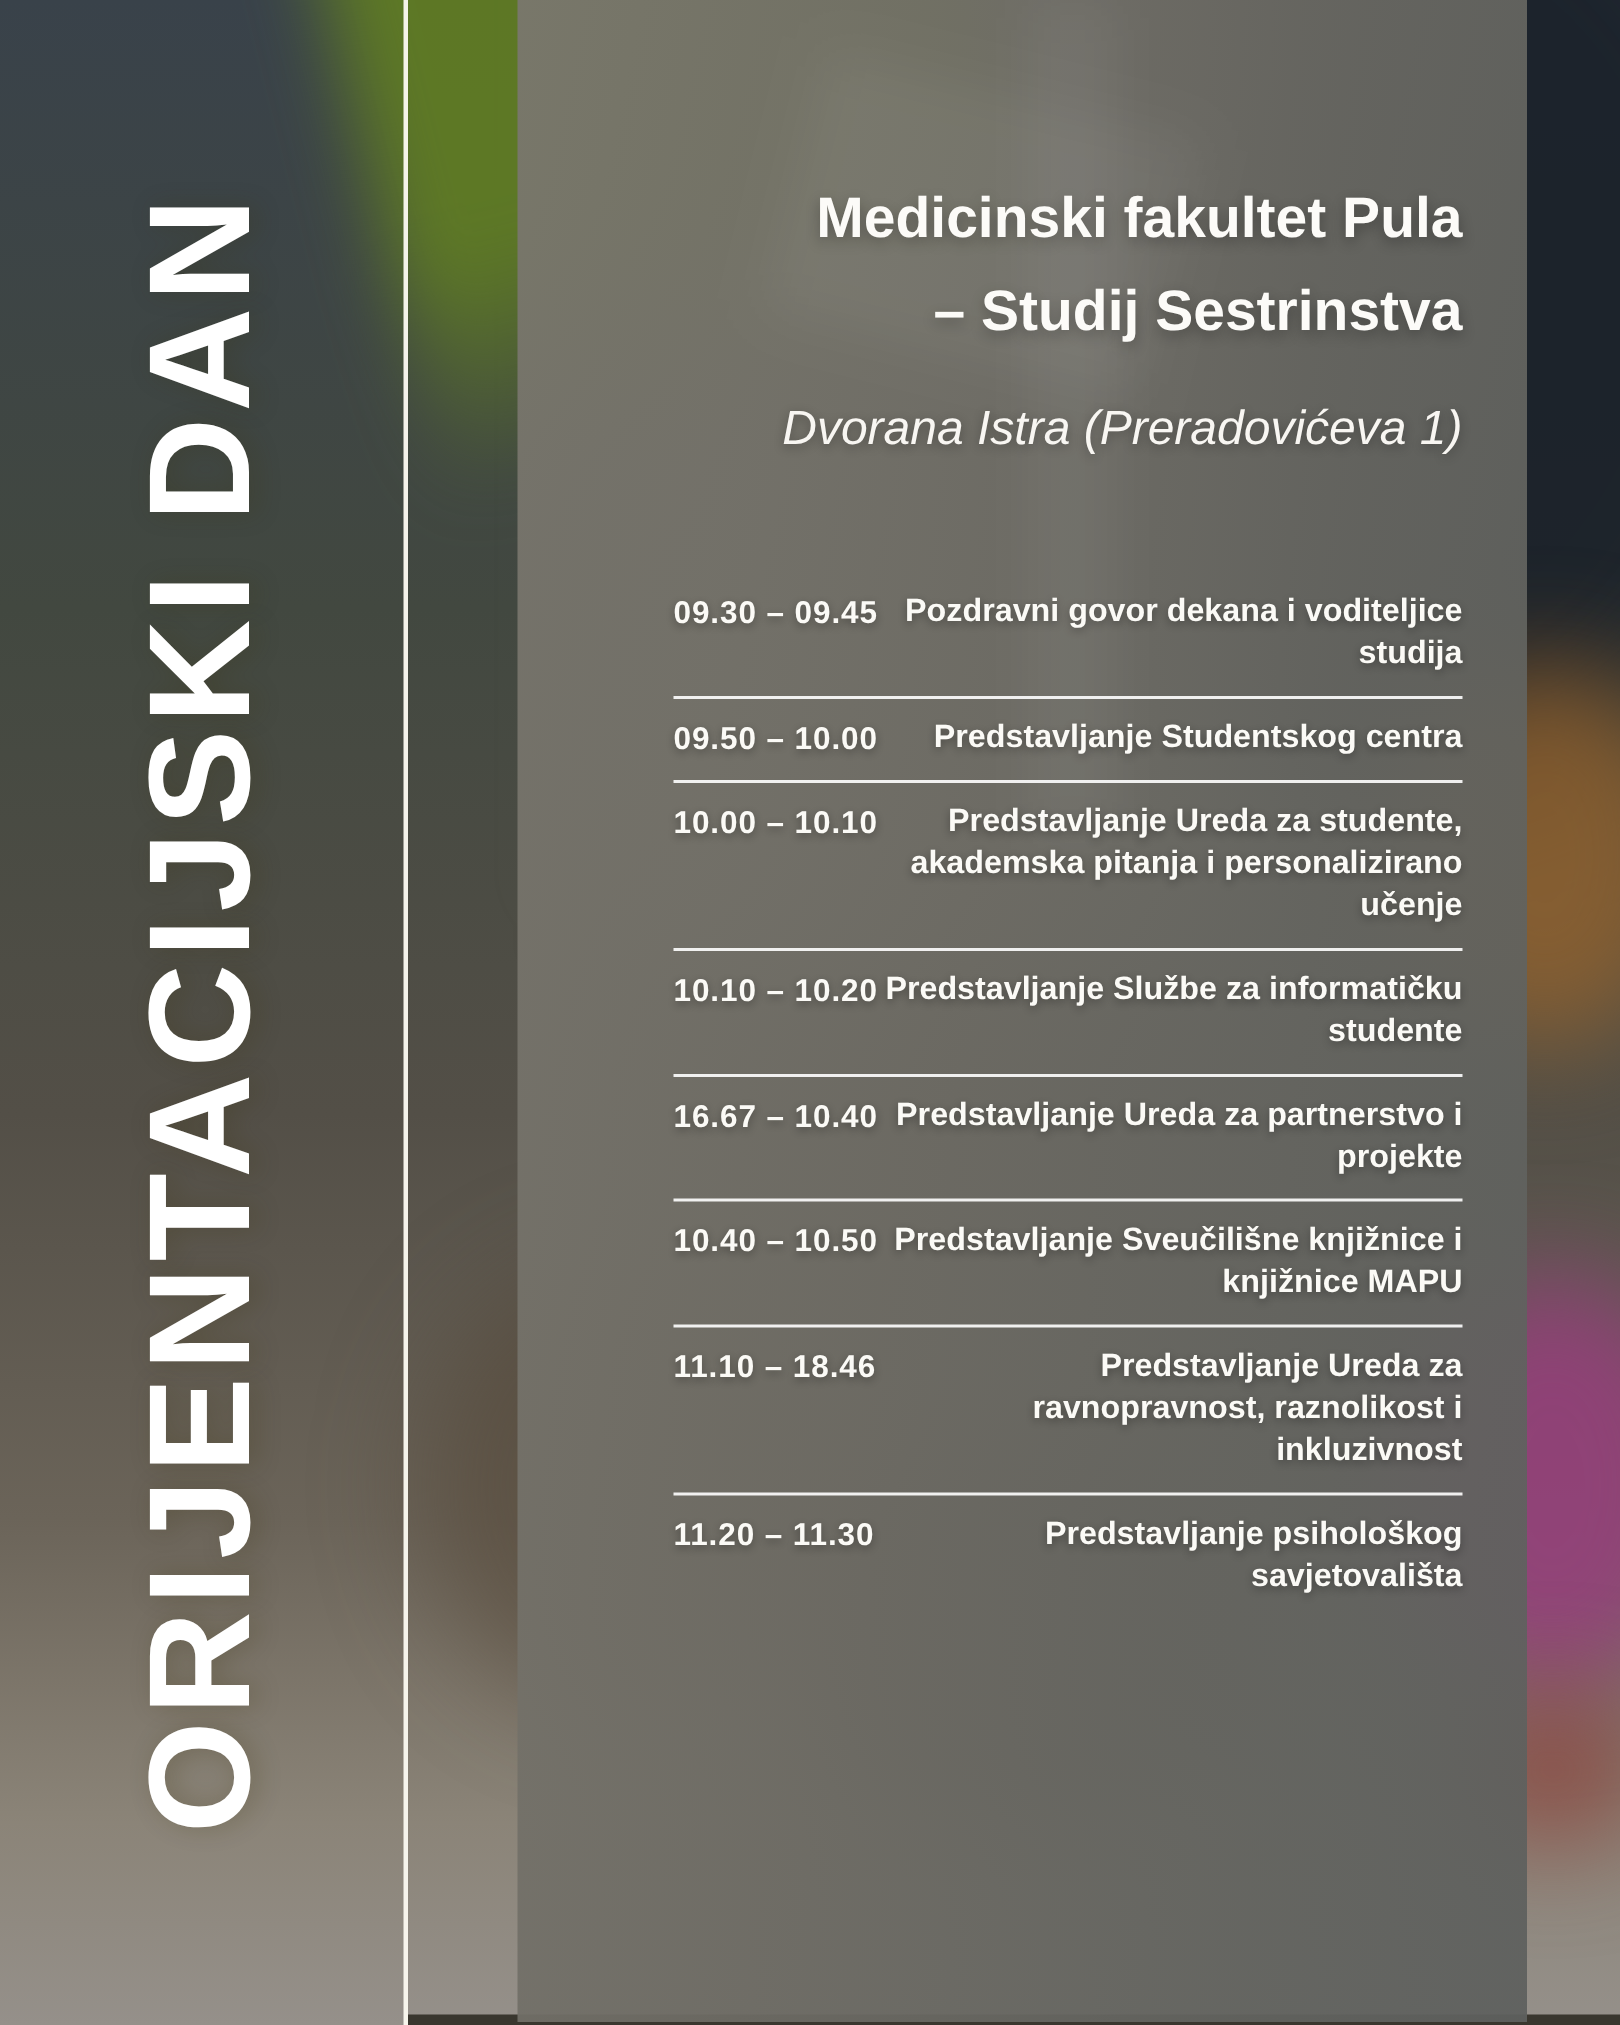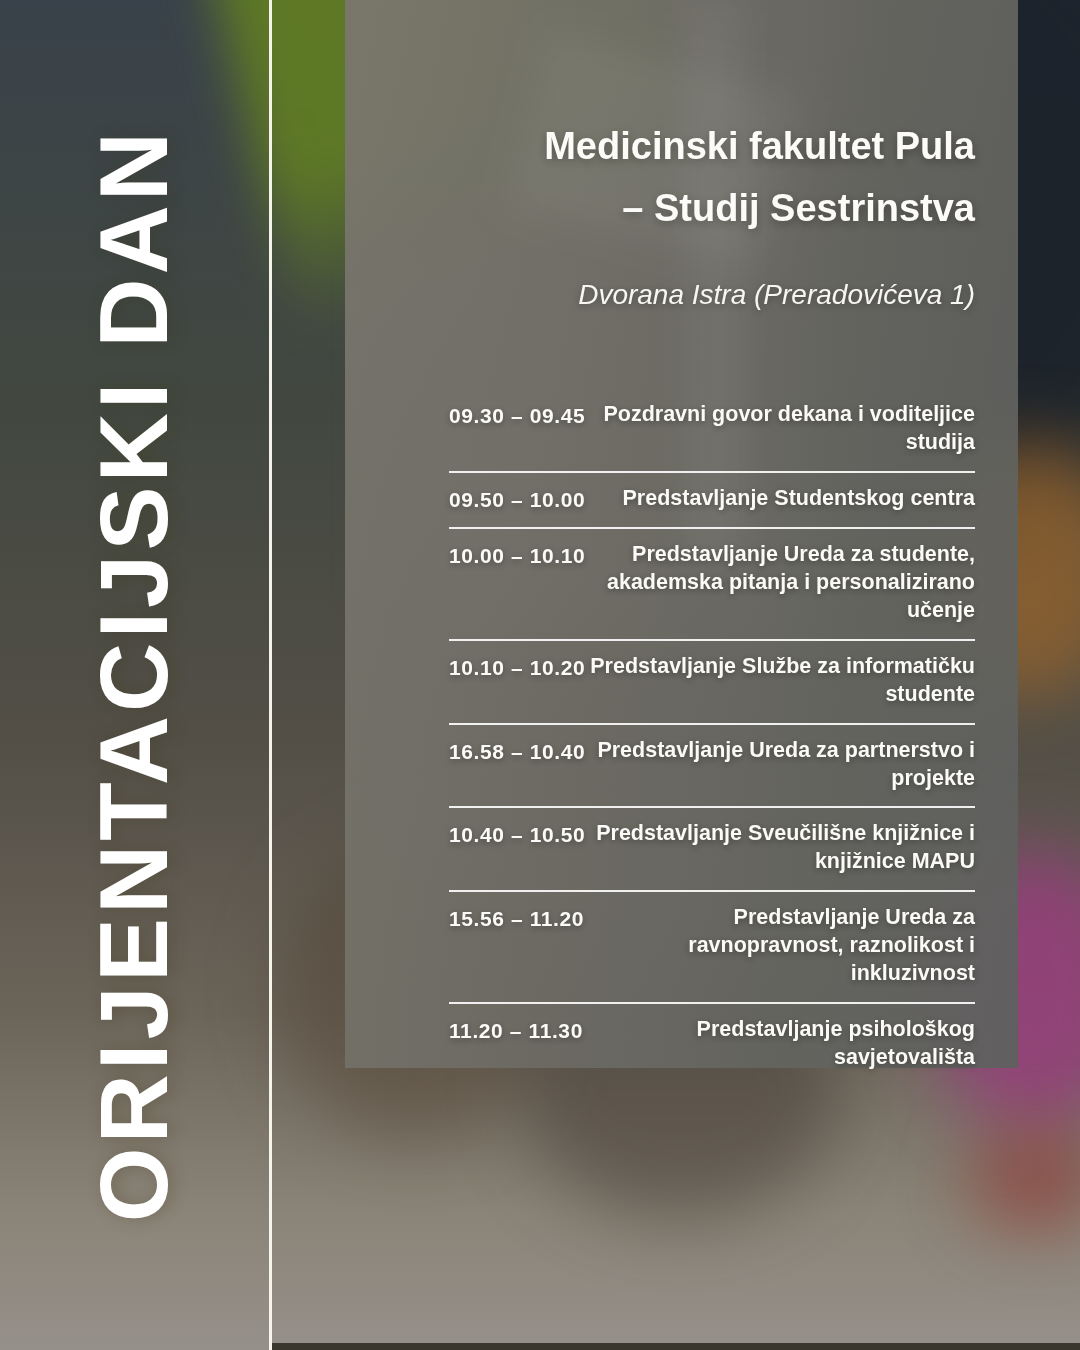--- a/index.html
+++ b/index.html
@@ -65,21 +65,21 @@
     font-size: 96px;
     font-weight: 700;
     letter-spacing: 4px;
     color: #ffffff;
     text-shadow: 0 4px 16px rgba(60,50,10,0.25);
   }
 
   
   .panel {
     position: absolute; left: 345px; top: 0;
-    width: 673px; height: 1068px;
+    width: 673px; height: 1348px;
     background: linear-gradient(102deg,
       rgba(122,119,110,0.94) 0%,
       rgba(109,107,100,0.94) 45%,
       rgba(98,99,95,0.94) 80%,
       rgba(94,96,94,0.94) 100%);
     padding: 116px 43px 0 60px;
     color: #fbfaf6;
   }
   .panel-glow {
     position: absolute; pointer-events: none;
@@ -93,24 +93,24 @@
     text-align: right;
     font-size: 38px;
     font-weight: 700;
     line-height: 1.62;
     color: #fcfbf8;
     text-shadow: 0 3px 9px rgba(0,0,0,0.30);
   }
   .tline { display: block; }
 
   .venue {
-    margin: 40px 0 0;
+    margin: 28px 0 0;
     text-align: right;
     font-style: italic;
-    font-size: 28px;
+    font-size: 32px;
     color: #f8f6f2;
     text-shadow: 0 2px 7px rgba(0,0,0,0.30);
   }
 
   .schedule { margin-top: 78px; margin-left: 44px; }
   .row {
     display: flex;
     justify-content: space-between;
     align-items: flex-start;
     padding: 12px 0 14px;
@@ -187,32 +187,32 @@
           <div class="event">Predstavljanje Ureda za studente, akademska pitanja i personalizirano učenje</div>
         </div>
 
         <div class="row">
           <div class="time">10.10 – 10.20</div>
           <div class="event">Predstavljanje Službe za informatičku studente</div>
         </div>
 
 
         <div class="row">
-          <div class="time">16.58 – 10.40</div>
+          <div class="time">16.67 – 10.40</div>
           <div class="event">Predstavljanje Ureda za partnerstvo i projekte</div>
         </div>
 
         <div class="row">
           <div class="time">10.40 – 10.50</div>
           <div class="event">Predstavljanje Sveučilišne knjižnice i knjižnice MAPU</div>
         </div>
 
 
         <div class="row">
-          <div class="time">15.56 – 11.20</div>
+          <div class="time">11.10 – 18.46</div>
           <div class="event">Predstavljanje Ureda za ravnopravnost, raznolikost i inkluzivnost</div>
         </div>
 
         <div class="row">
           <div class="time">11.20 – 11.30</div>
           <div class="event">Predstavljanje psihološkog savjetovališta</div>
         </div>
       </div>
   </section>
 

